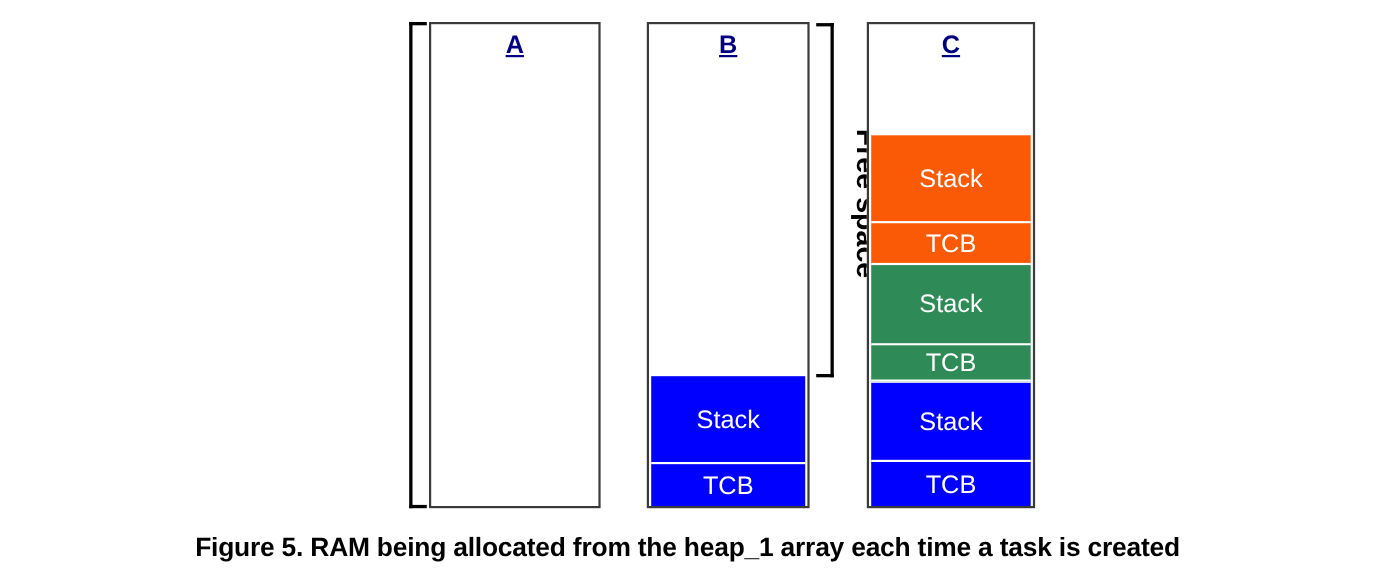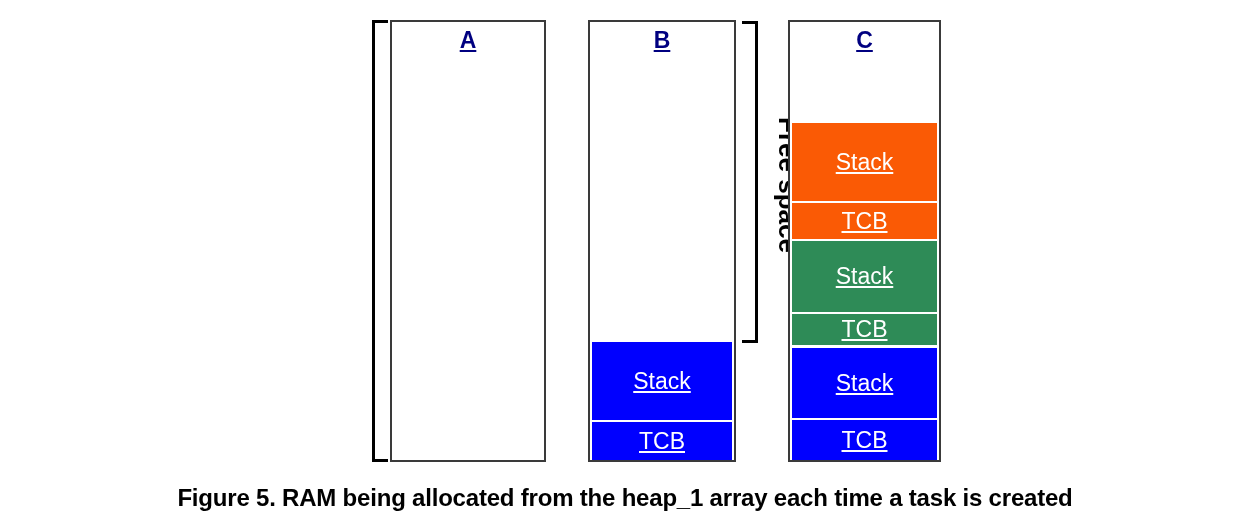--- a/index.html
+++ b/index.html
@@ -124,21 +124,20 @@
     right: 2px;
     display: flex;
     align-items: center;
     justify-content: center;
     color: #ffffff;
     font-size: 23px;
     font-weight: normal;
     box-sizing: border-box;
     border-bottom: 2px solid #ffffff;
     line-height: 1;
-    text-decoration: underline;
   }
   .mem-block.last { border-bottom: none; }
 
   
   .figure-caption {
     position: absolute;
     left: 0;
     top: 484px;
     width: 1250px;
     text-align: center;

